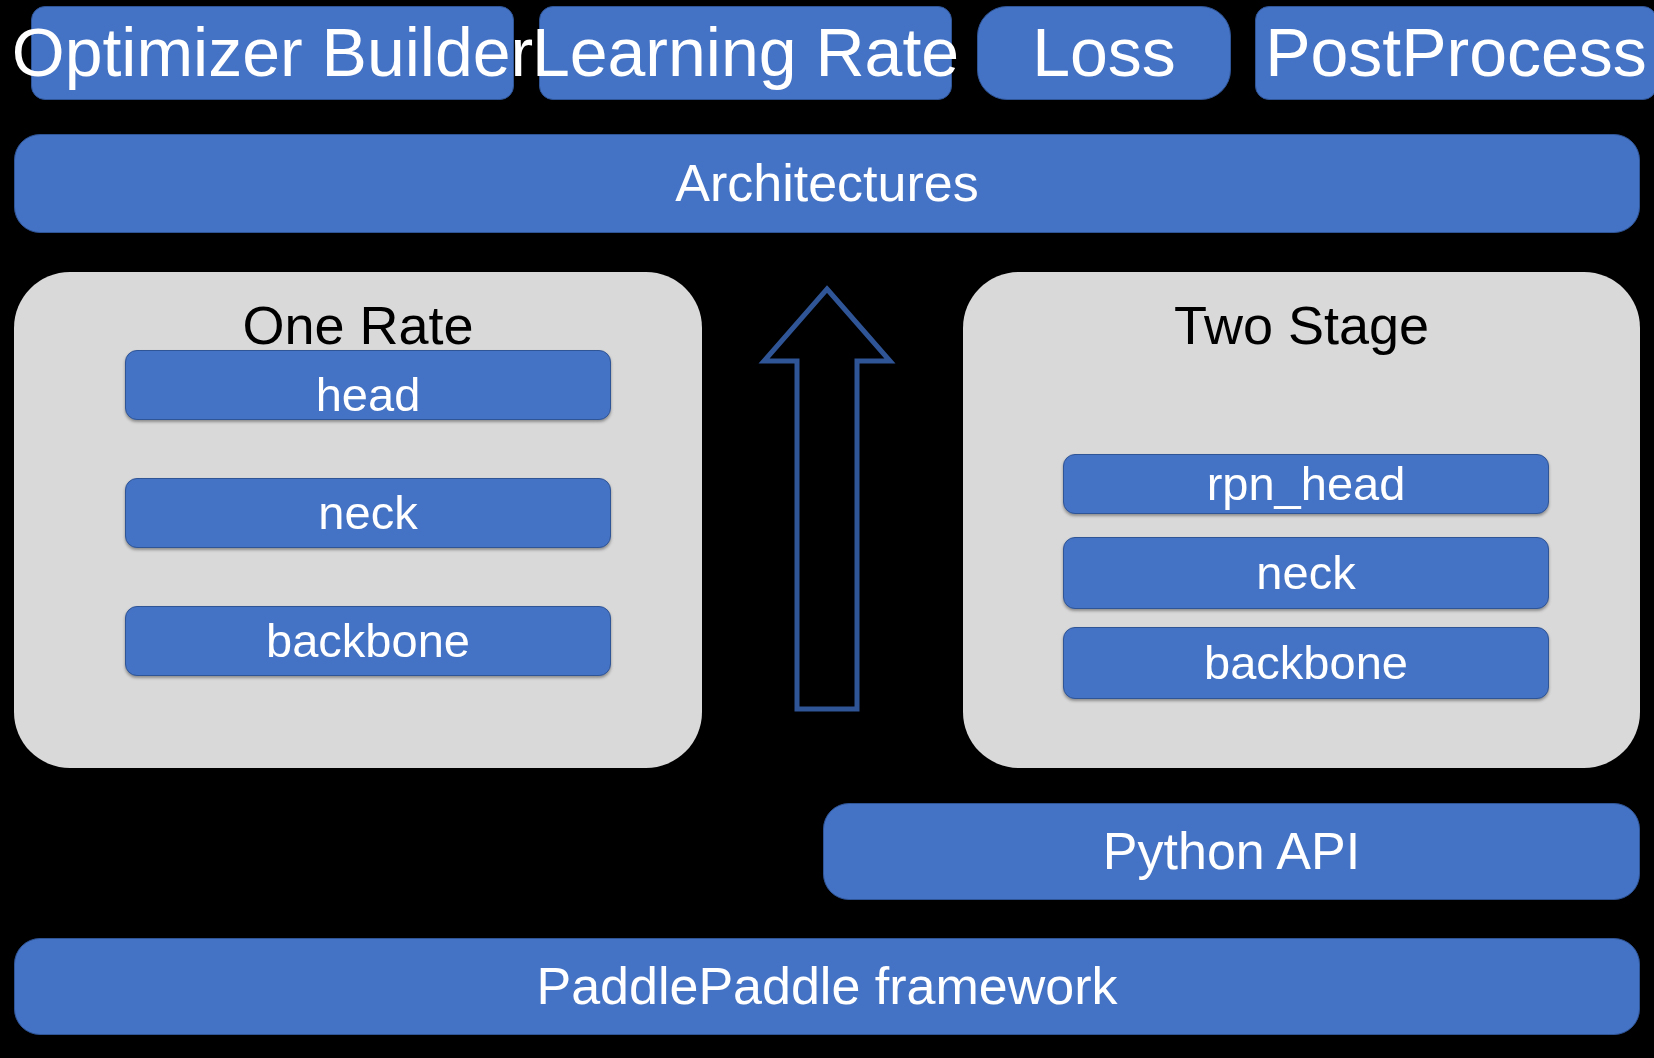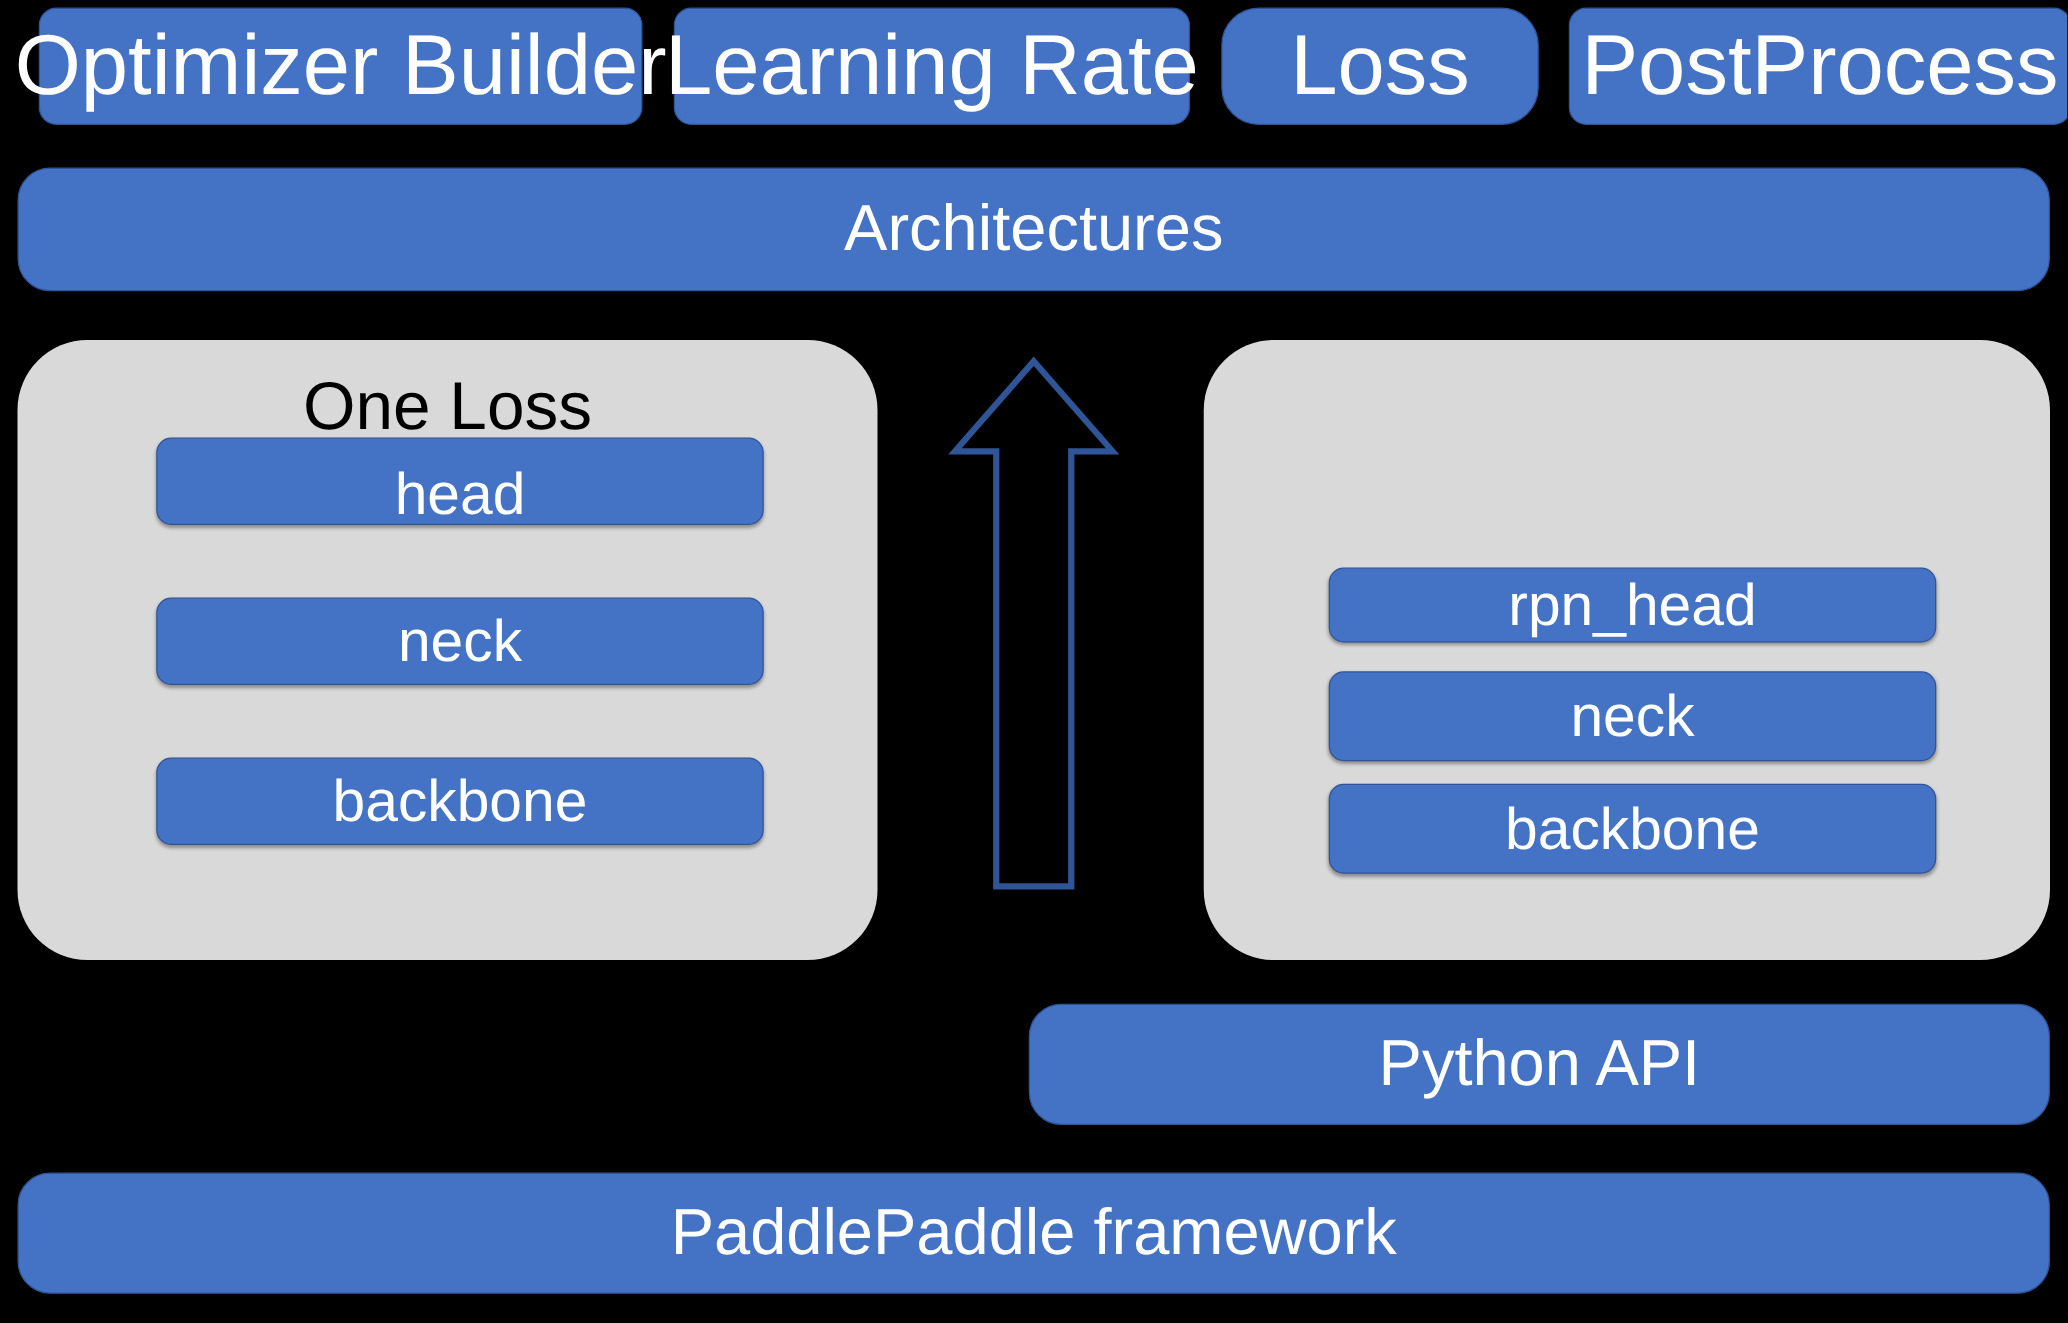--- a/index.html
+++ b/index.html
@@ -98,40 +98,41 @@
 
   <div class="blue-box chip" style="left:1238px; width:402px;">
     <span>PostProcess</span>
   </div>
 
   <div class="blue-box wide-bar" style="left:14px; top:134px; width:1626px; height:99px;">
     <span>Architectures</span>
   </div>
 
   <div class="stage-panel" style="left:14px; top:272px; width:688px; height:496px;">
-    <div class="stage-title" style="top:26px;">One Loss</div>
+    <div class="stage-title" style="top:26px;">One Rate</div>
 
     <div class="blue-box module" style="left:111px; top:78px; width:486px; height:70px;align-items:flex-end;">
       <span>head</span>
     </div>
 
     <div class="blue-box module" style="left:111px; top:206px; width:486px; height:70px;">
       <span>neck</span>
     </div>
 
     <div class="blue-box module" style="left:111px; top:334px; width:486px; height:70px;">
       <span>backbone</span>
     </div>
   </div>
 
   <svg class="up-arrow" style="left:757px; top:283px;" width="140" height="432" viewBox="0 0 140 432">
     <polygon points="70,6 133,78 100,78 100,426 40,426 40,78 7,78" fill="none" stroke="#2f5597" stroke-width="5" stroke-linejoin="miter"></polygon>
   </svg>
 
   <div class="stage-panel" style="left:963px; top:272px; width:677px; height:496px;">
+    <div class="stage-title" style="top:26px;">Two Stage</div>
 
 
     <div class="blue-box module" style="left:100px; top:182px; width:486px; height:60px;">
       <span>rpn_head</span>
     </div>
 
     <div class="blue-box module" style="left:100px; top:265px; width:486px; height:72px;">
       <span>neck</span>
     </div>
 

